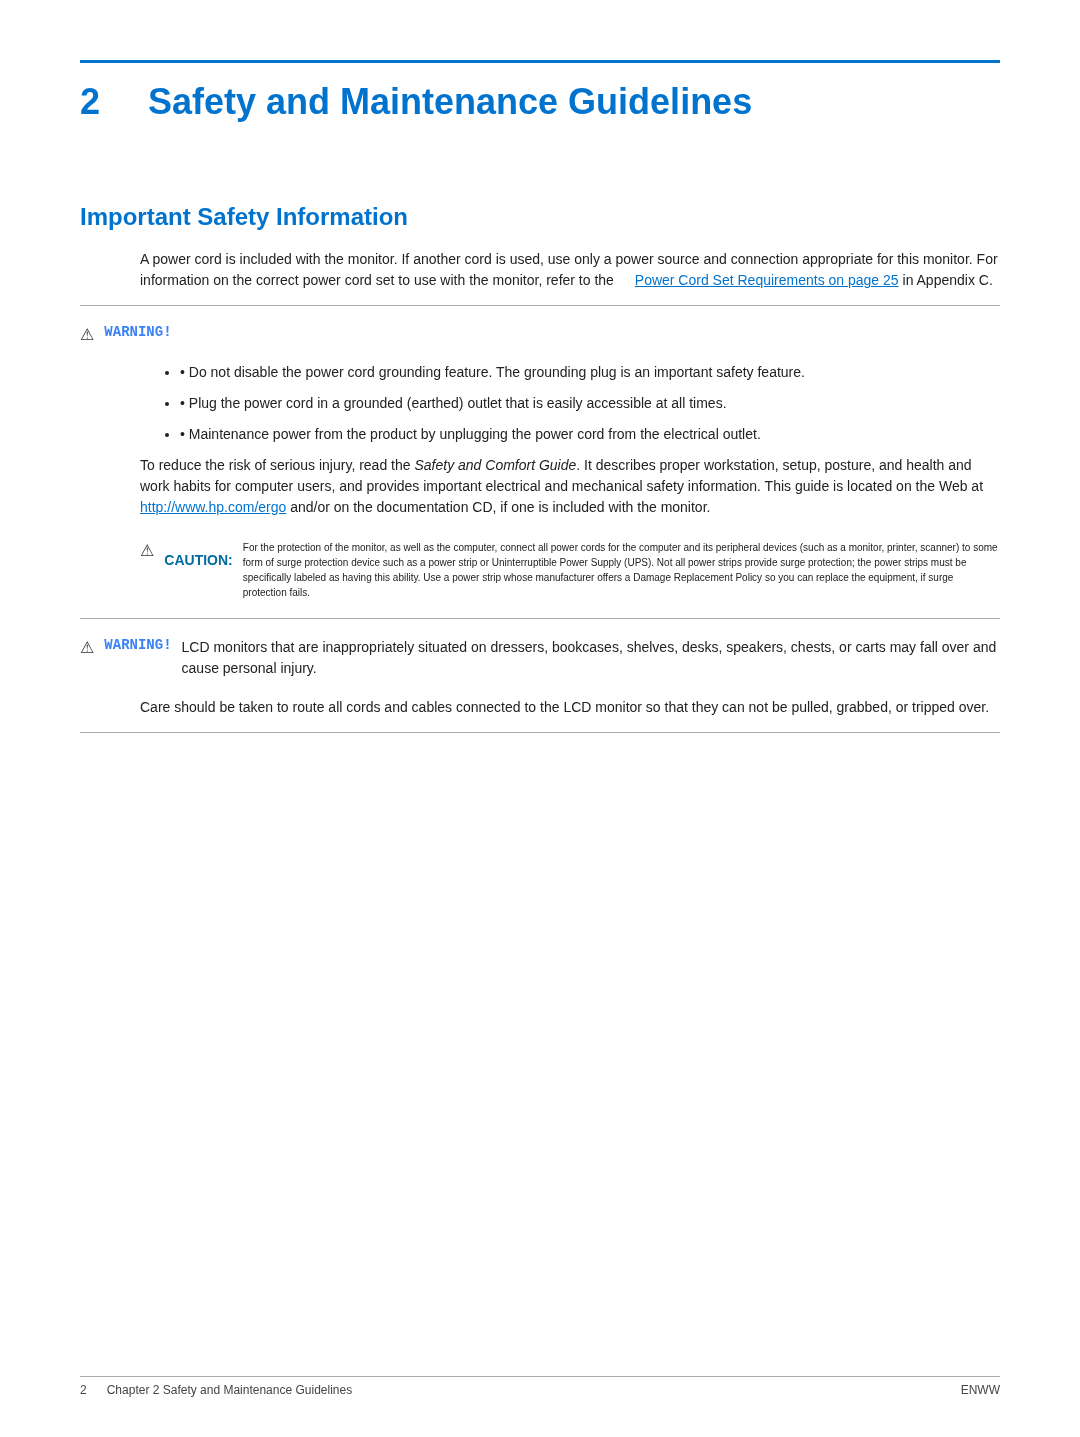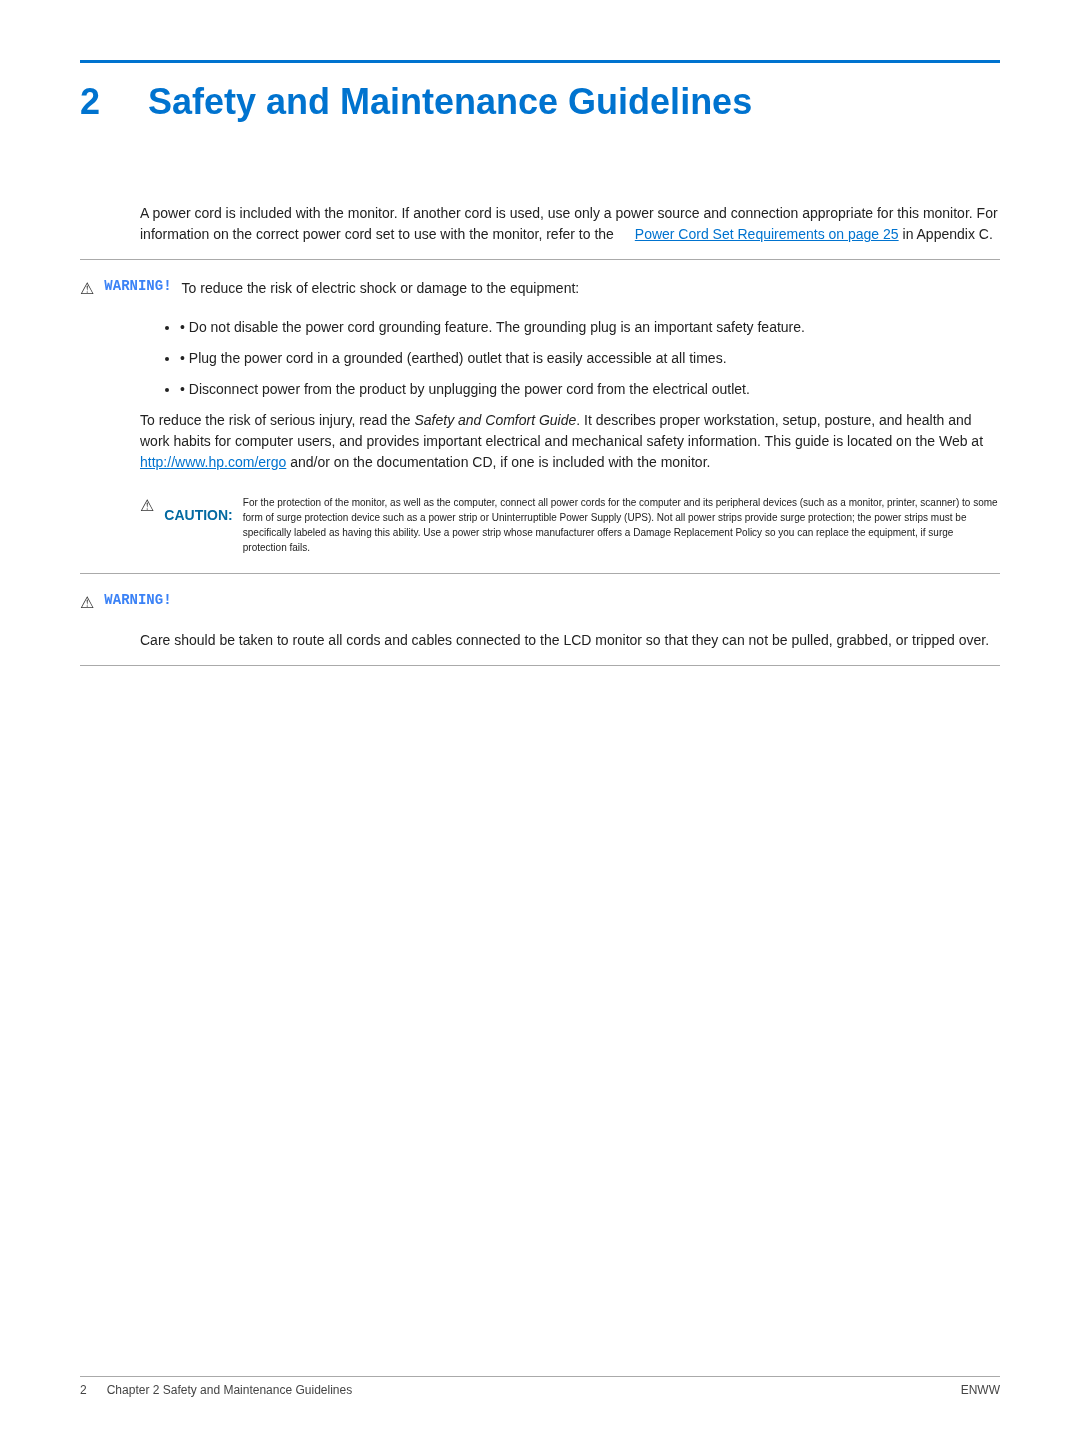--- a/index.html
+++ b/index.html
@@ -189,56 +189,57 @@
 <div class="page-container">
 
   <div class="chapter-header">
     <div class="chapter-title">
       <span class="chapter-number">2</span>
       <span>Safety and Maintenance Guidelines</span>
     </div>
   </div>
 
   <div class="content-area">
+    <h2 class="section-title">Important Safety Information</h2>
 
     <p class="intro-paragraph">
       <span>A power cord is included with the monitor. If another cord is used, use only a power source and connection appropriate for this monitor. For information on the correct power cord set to use with the monitor, refer to the </span><a href="#">Power Cord Set Requirements on page 25</a><span> in Appendix C.</span>
     </p>
 
     <hr class="divider">
 
     <div class="warning-block">
       <span class="warning-icon">⚠</span>
       <span class="warning-label-warning">WARNING!</span>
-      <span class="warning-text">To reduce the risk of electric shock or damage to the equipment:</span>
     </div>
 
     <ul class="bullet-list">
       <li class="bullet-item">Do not disable the power cord grounding feature. The grounding plug is an important safety feature.</li>
       <li class="bullet-item">Plug the power cord in a grounded (earthed) outlet that is easily accessible at all times.</li>
-      <li class="bullet-item">Disconnect power from the product by unplugging the power cord from the electrical outlet.</li>
+      <li class="bullet-item">Maintenance power from the product by unplugging the power cord from the electrical outlet.</li>
     </ul>
 
 
     <p class="body-paragraph">
       <span>To reduce the risk of serious injury, read the </span><em>Safety and Comfort Guide</em><span>. It describes proper workstation, setup, posture, and health and work habits for computer users, and provides important electrical and mechanical safety information. This guide is located on the Web at </span><a href="#">http://www.hp.com/ergo</a><span> and/or on the documentation CD, if one is included with the monitor.</span>
     </p>
 
     <div class="caution-block">
       <span class="warning-icon">⚠</span>
       <span class="warning-label-caution">CAUTION:</span>
       <span class="caution-text">For the protection of the monitor, as well as the computer, connect all power cords for the computer and its peripheral devices (such as a monitor, printer, scanner) to some form of surge protection device such as a power strip or Uninterruptible Power Supply (UPS). Not all power strips provide surge protection; the power strips must be specifically labeled as having this ability. Use a power strip whose manufacturer offers a Damage Replacement Policy so you can replace the equipment, if surge protection fails.</span>
     </div>
 
     <hr class="divider">
 
 
     <div class="warning-inline-block">
       <span class="warning-icon">⚠</span>
       <span class="warning-label-warning">WARNING!</span>
+      <span class="warning-text">LCD monitors that are inappropriately situated on dressers, bookcases, shelves, desks, speakers, chests, or carts may fall over and cause personal injury.</span>
     </div>
 
     <p class="body-paragraph">Care should be taken to route all cords and cables connected to the LCD monitor so that they can not be pulled, grabbed, or tripped over.</p>
 
     <hr class="divider">
 
   </div>
 
 </div>
 

